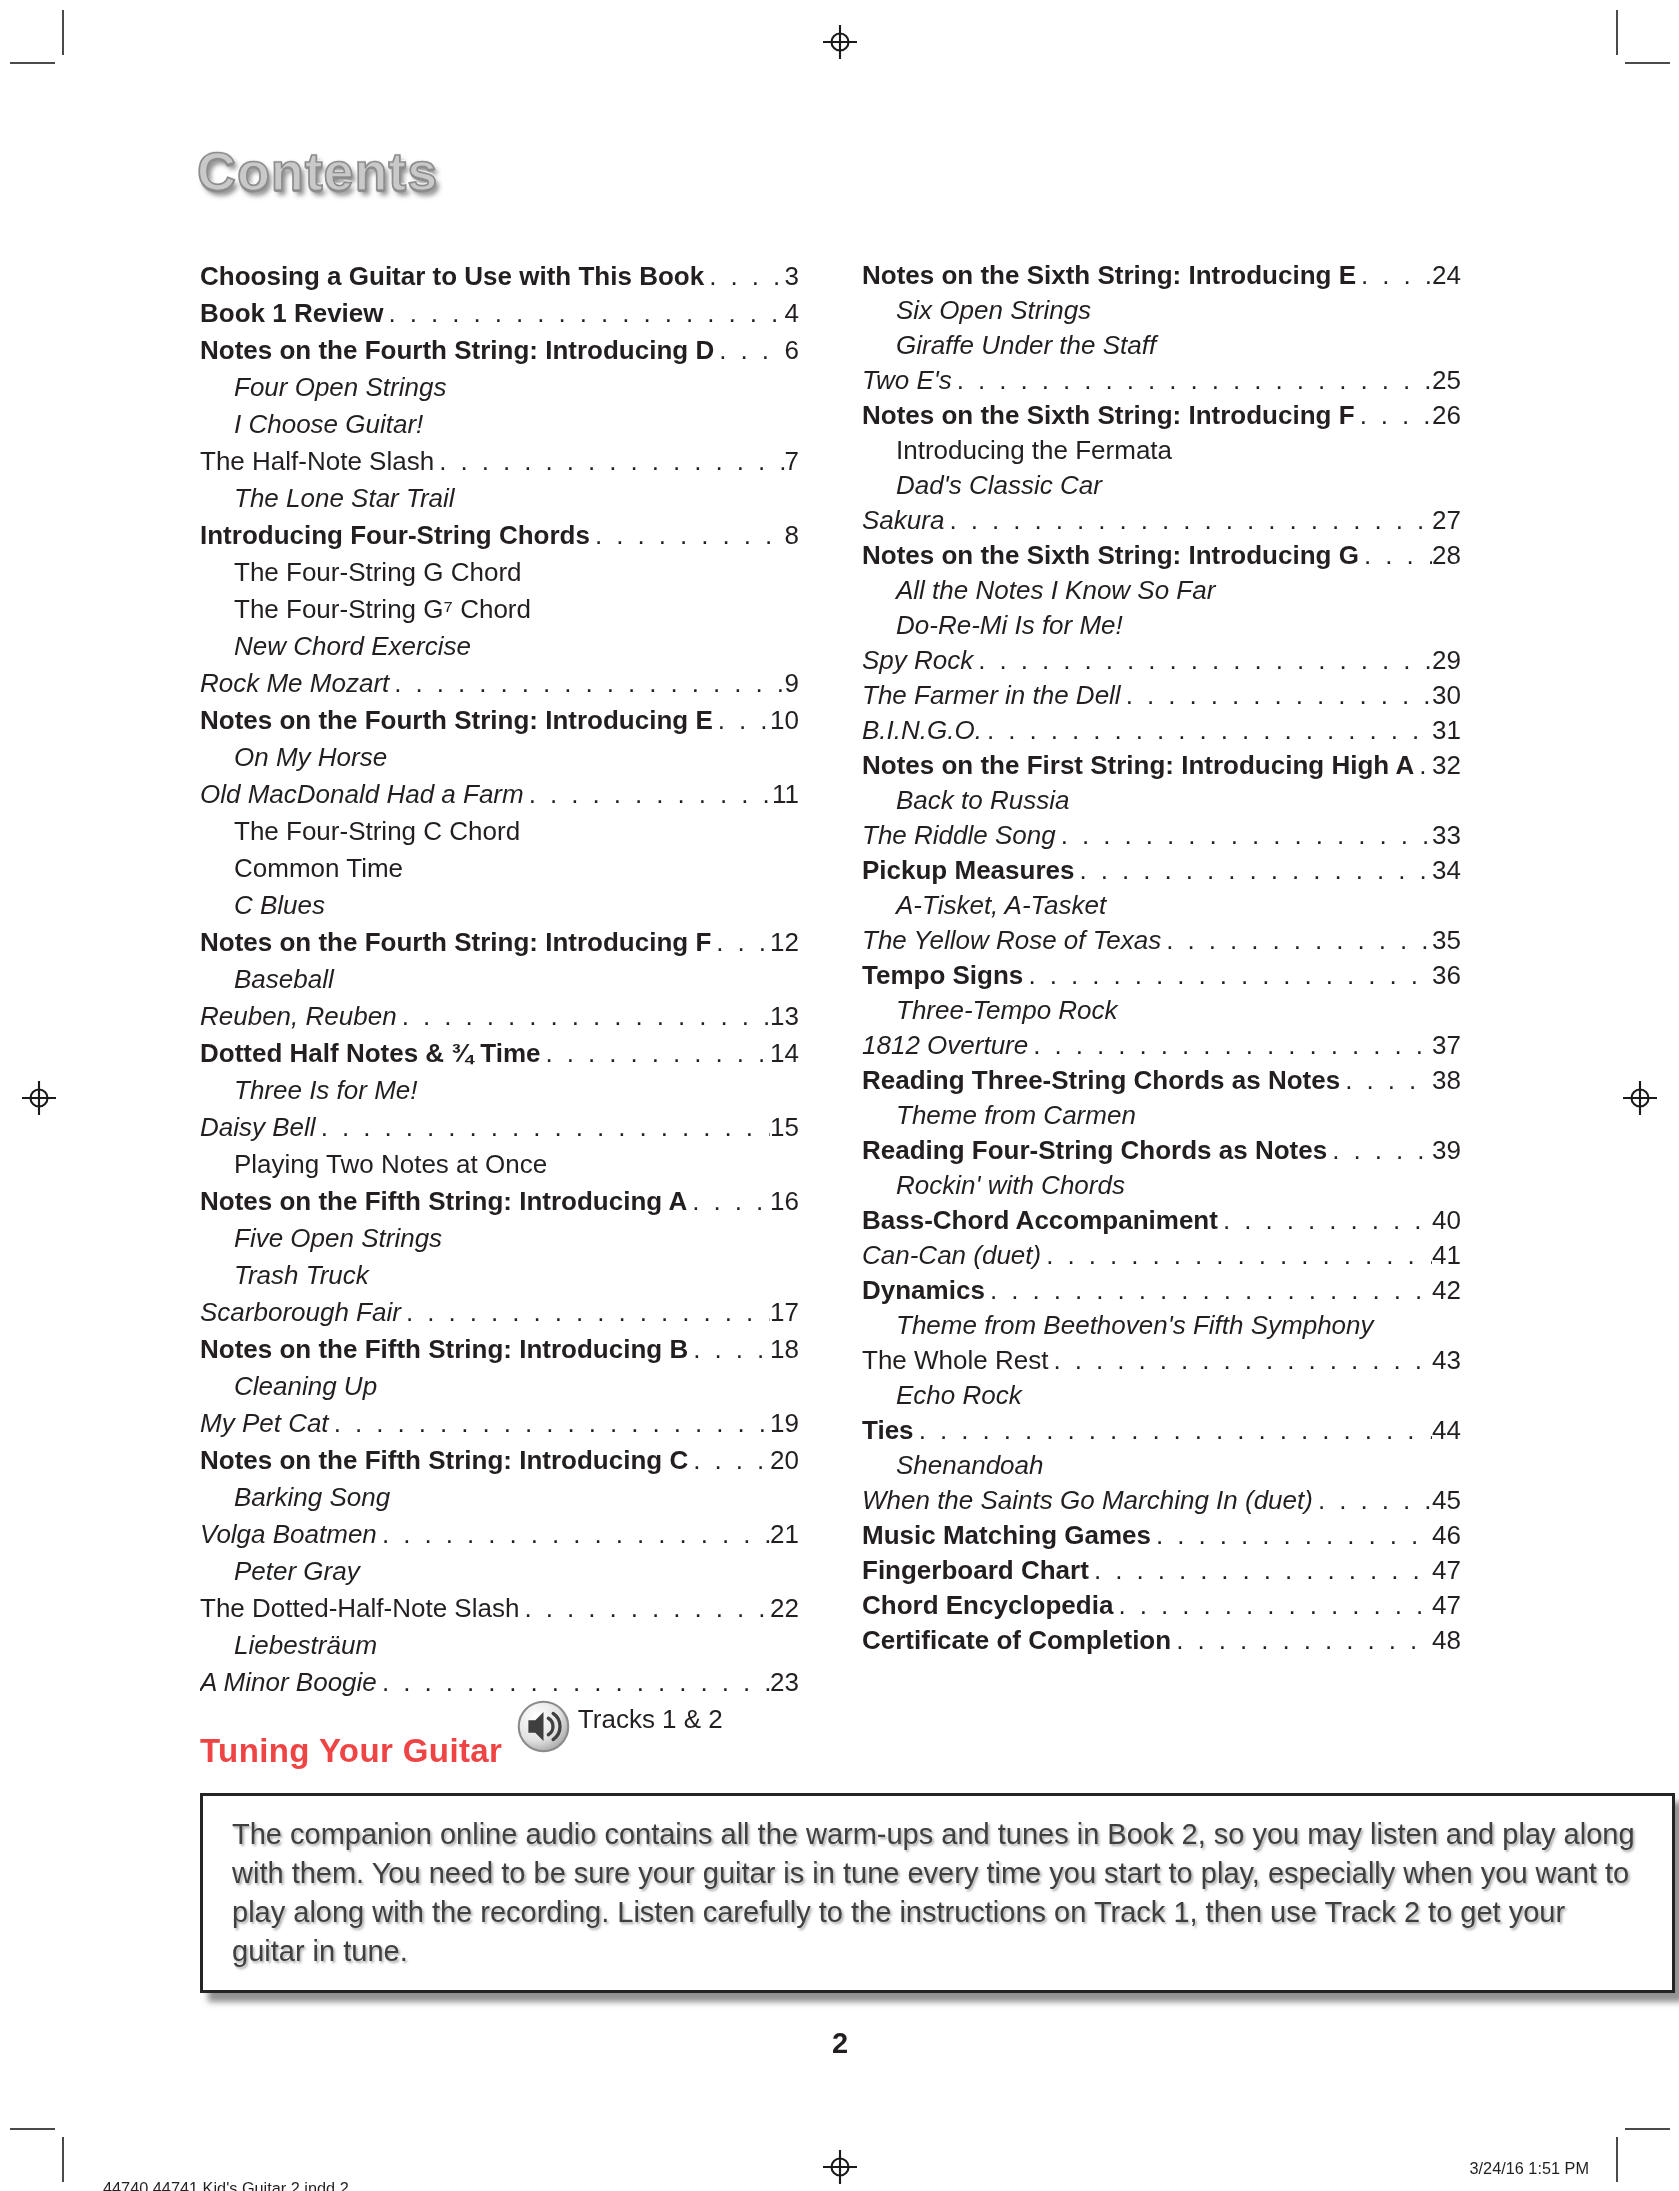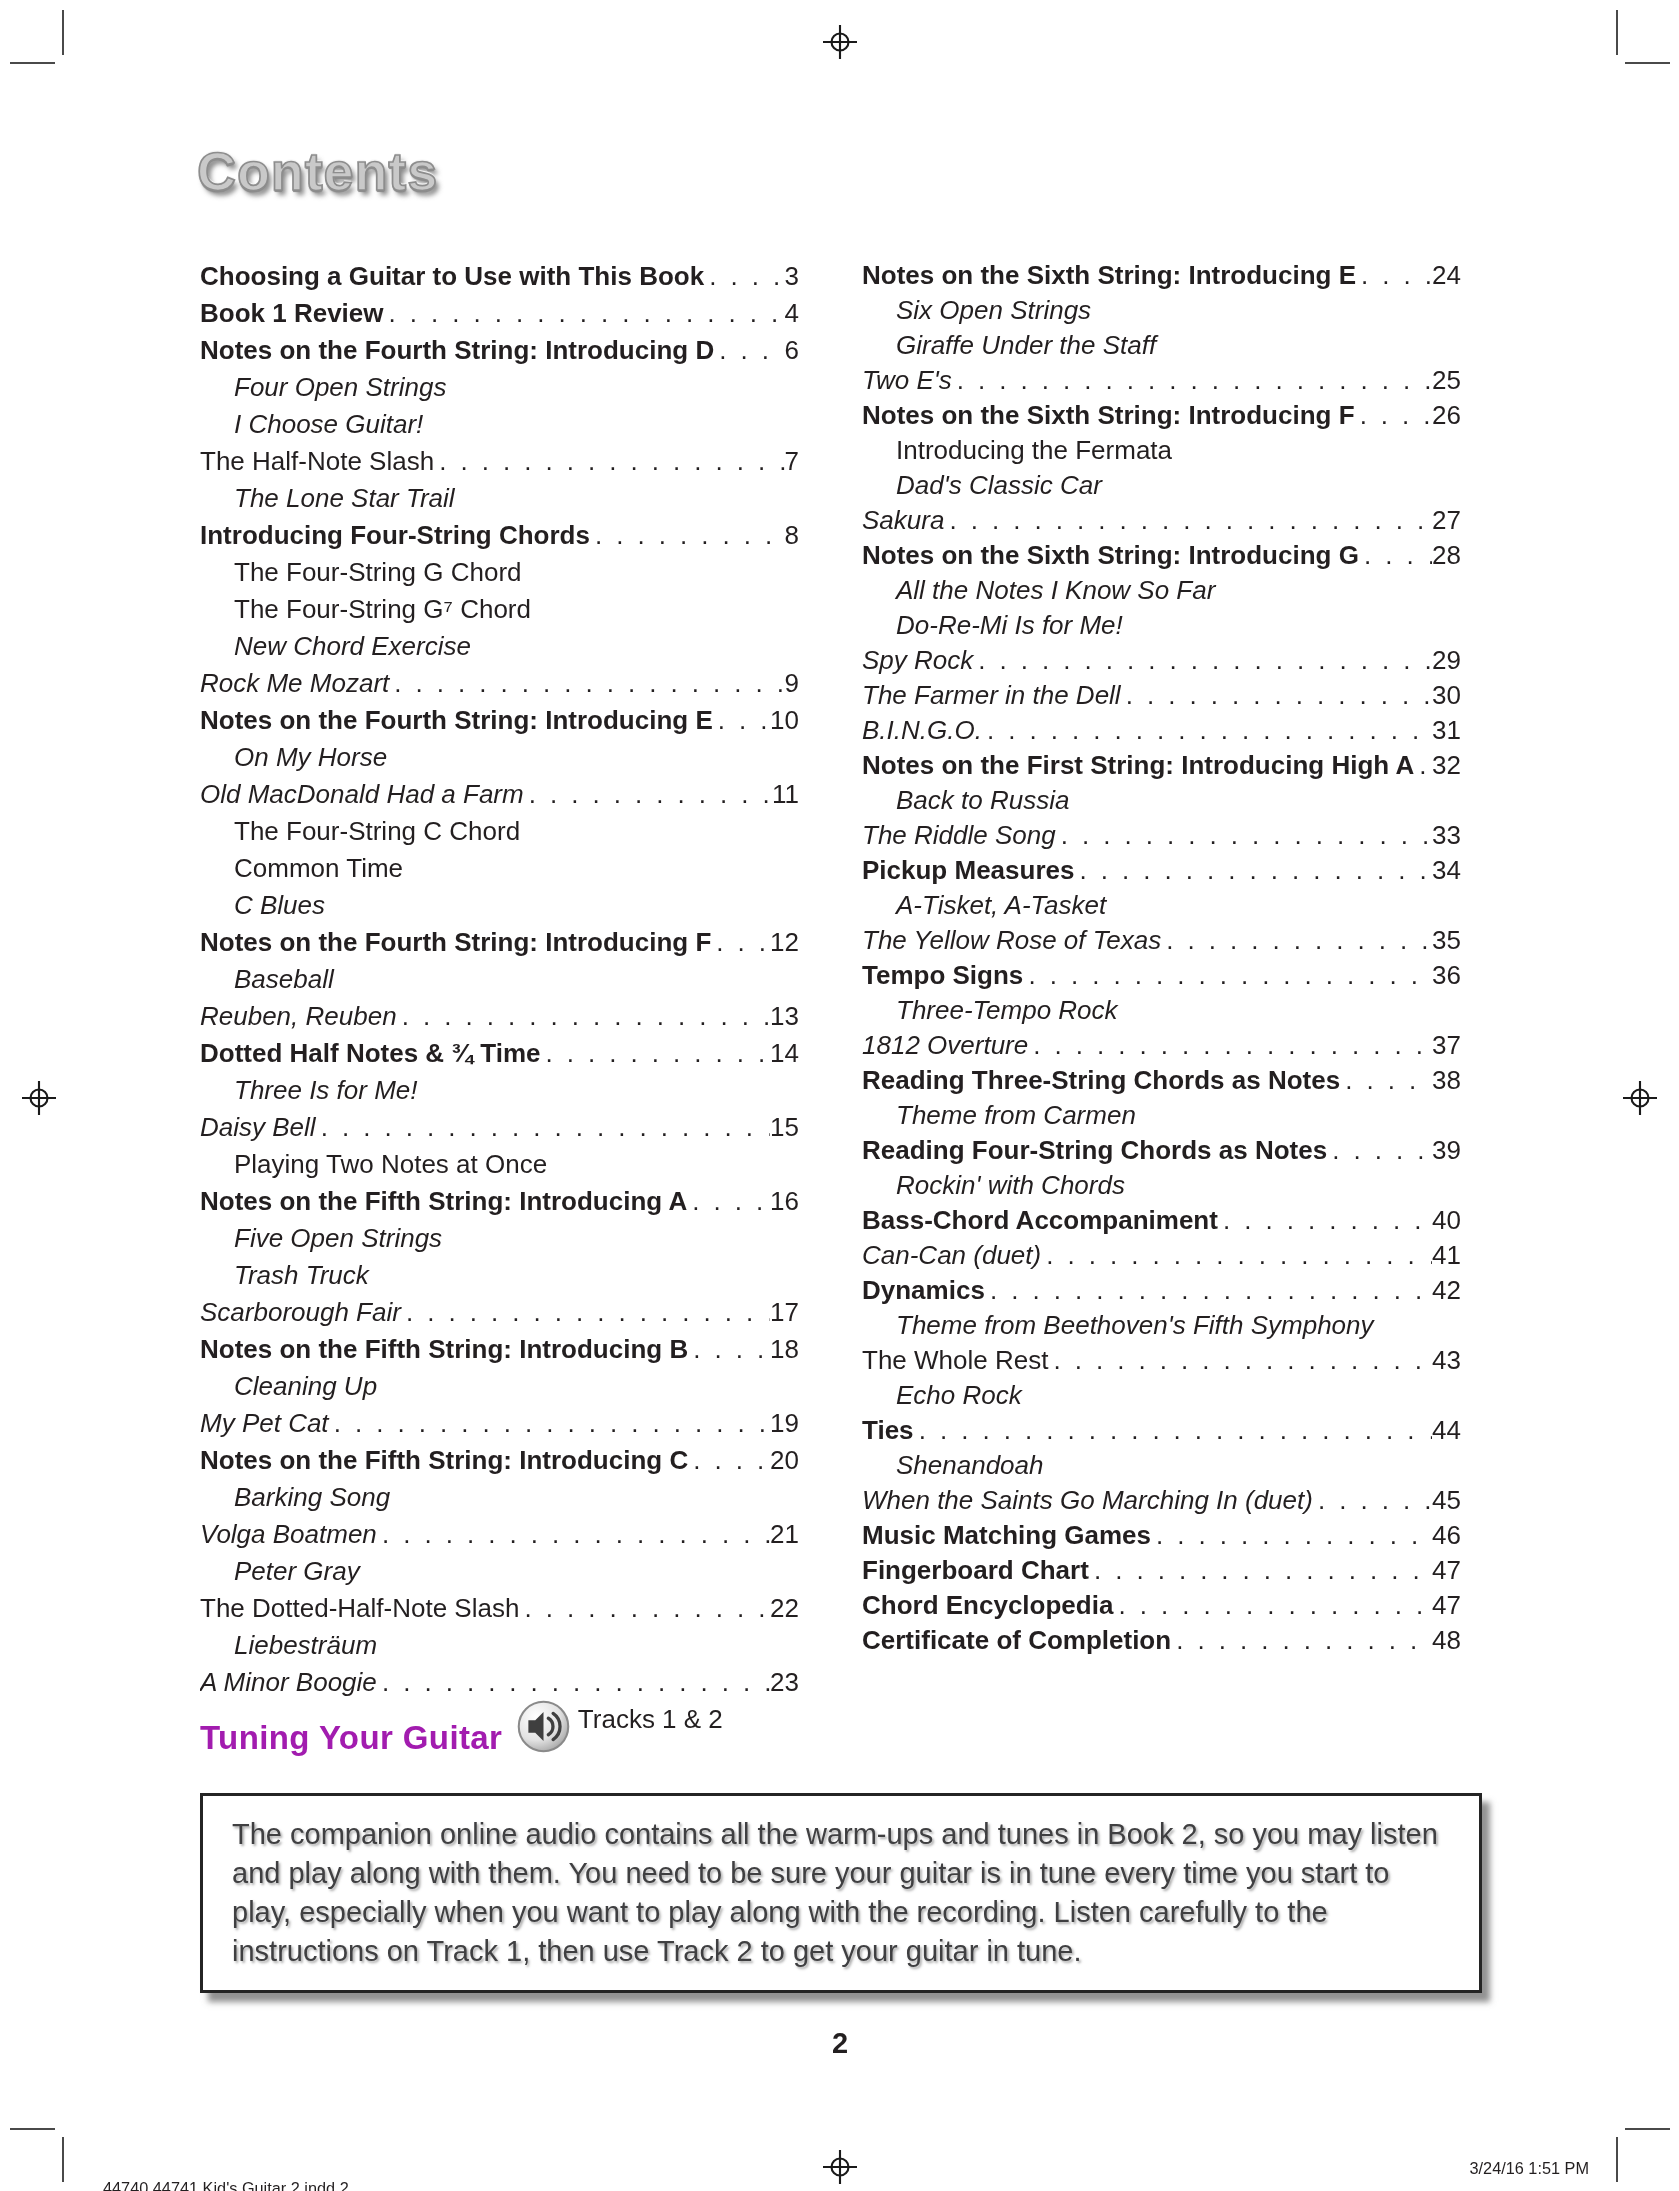--- a/index.html
+++ b/index.html
@@ -46,29 +46,29 @@
     letter-spacing:3.4px; padding:0 5.1px; color:#231f20;
   }
   .toc-page { white-space:nowrap; flex-shrink:0; font-weight:normal; font-style:normal; }
 
   
   .tuning-row{
     position:absolute; top:1699px; left:200px;
     display:flex; align-items:center;
   }
   .tuning-heading{
-    font-size:33px; font-weight:bold; color:#a21caf;
-    position:relative; top:11px; letter-spacing:0.4px;
+    font-size:33px; font-weight:bold; color:#ef4444;
+    position:relative; top:24px; letter-spacing:0.4px;
   }
   .speaker-badge{ margin-left:13.7px; width:55px; height:55px; display:inline-block; }
   .tracks-label{ font-size:26px; margin-left:6.8px; position:relative; top:-6.8px; }
 
   
   .audio-box{
-    position:absolute; top:1793px; left:200px; width:1282px;
+    position:absolute; top:1793px; left:200px; width:1475px;
     box-sizing:border-box;
     border:3.4px solid #242424;
     background:#ffffff;
     box-shadow:7.7px 8.6px 6px rgba(110,110,110,0.75);
     padding:19px 29px;
   }
   .audio-text{
     font-size:29px; line-height:39px; color:#3f3f41;
     text-shadow:1.7px 1.7px 2.6px rgba(150,150,150,0.85);
   }

